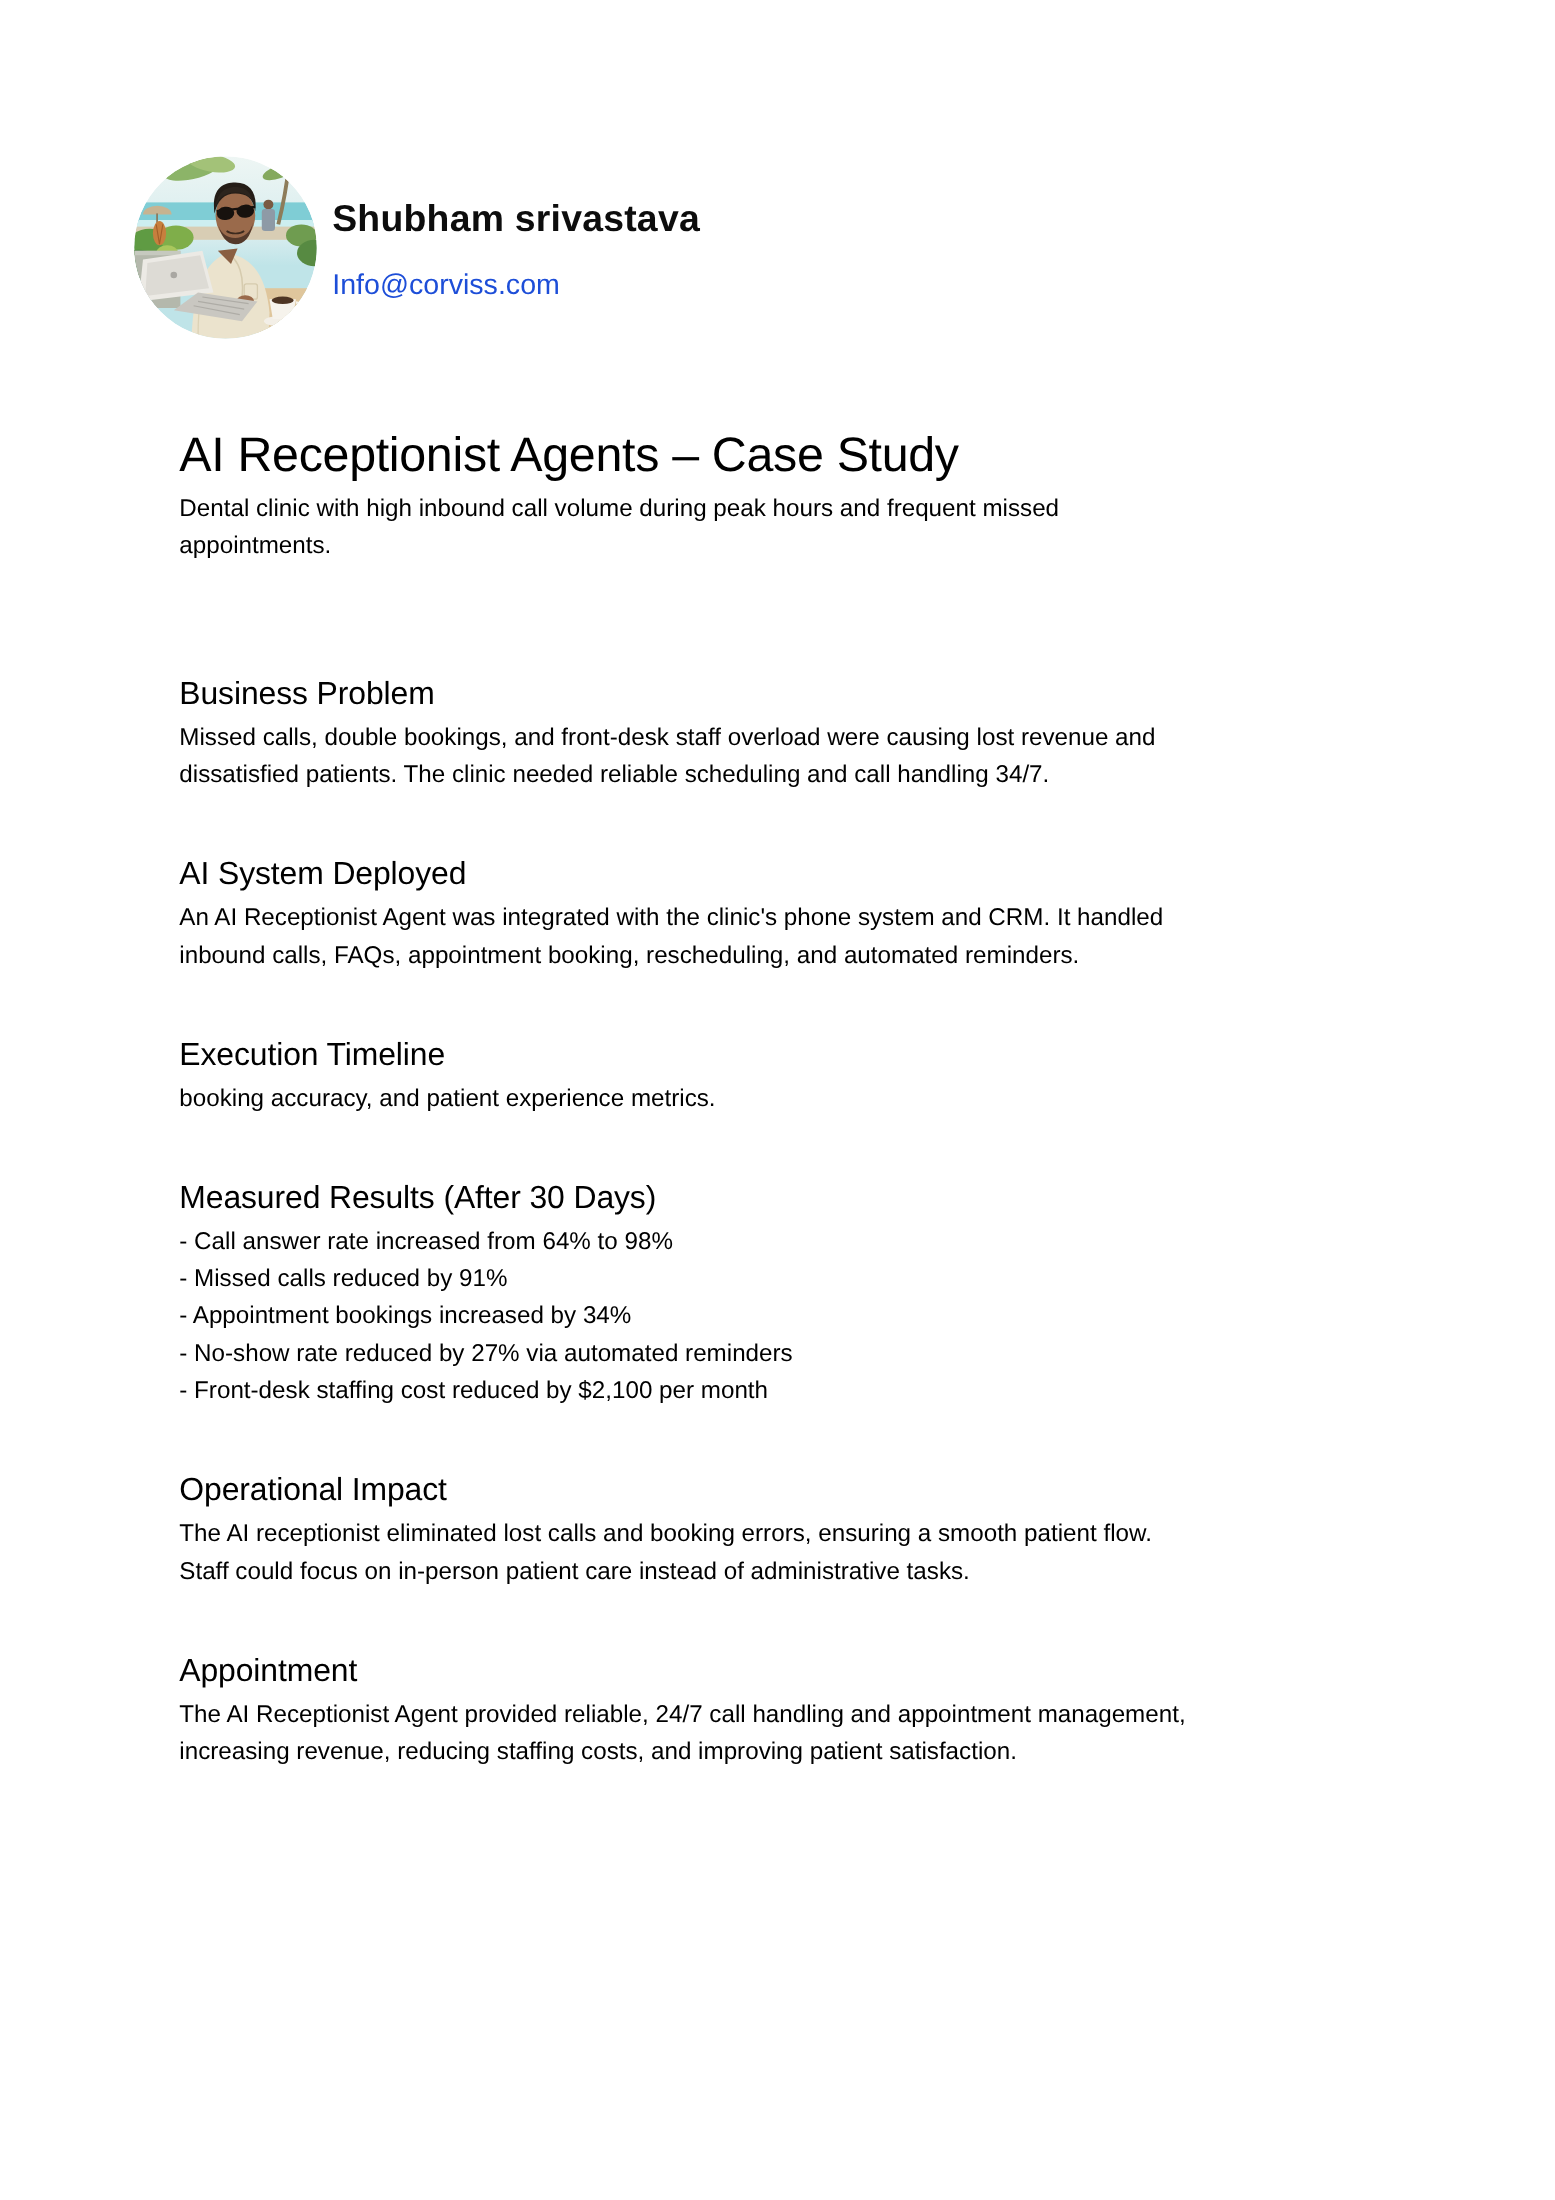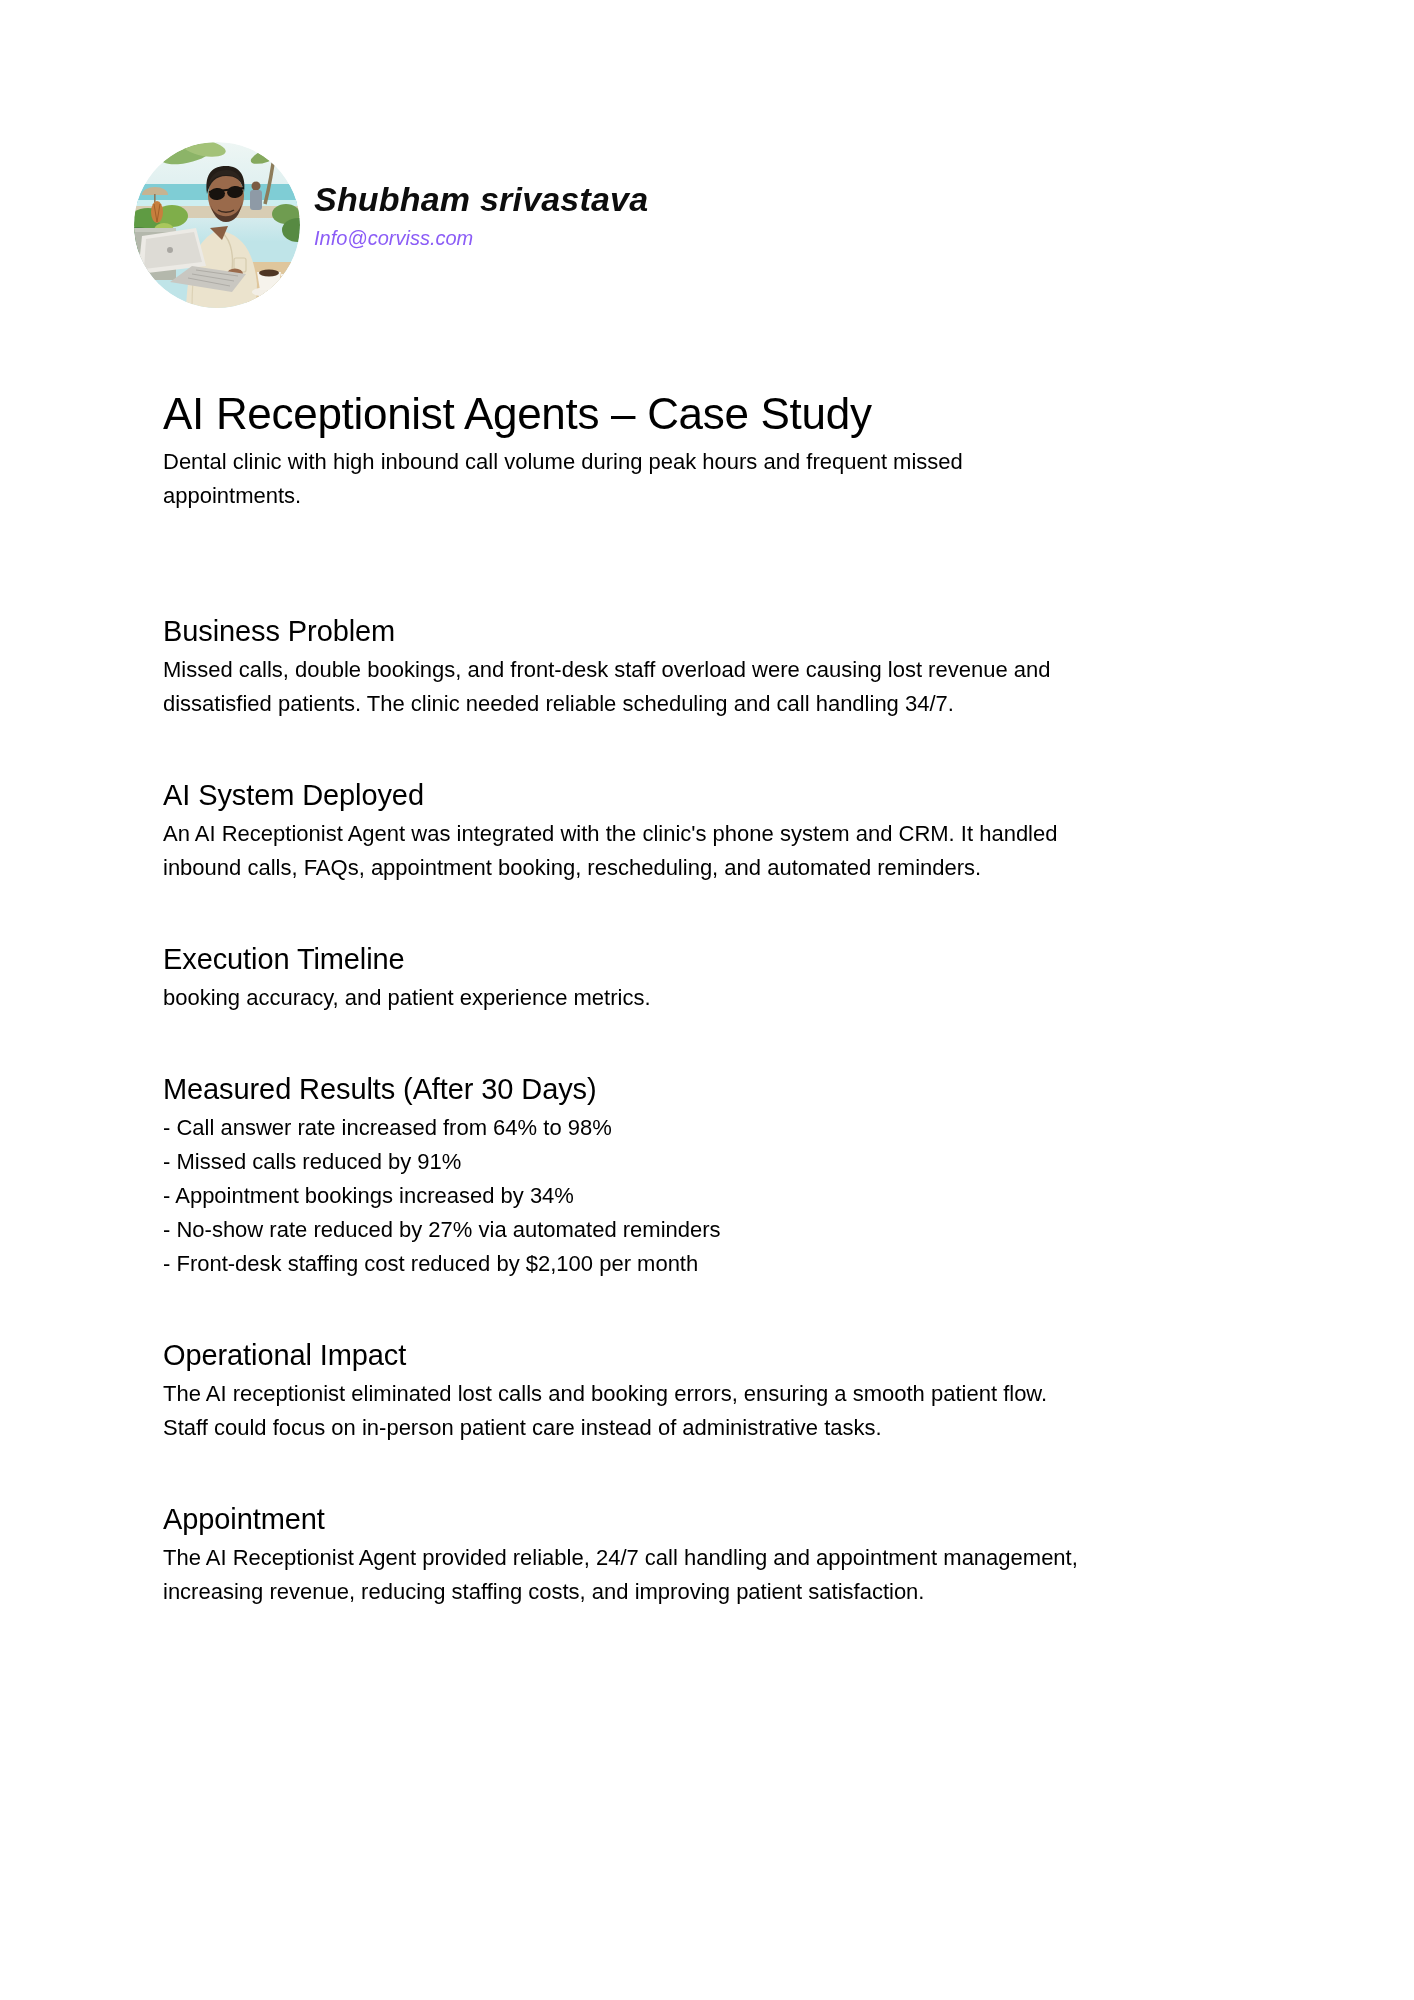--- a/index.html
+++ b/index.html
@@ -9,25 +9,24 @@
     background: #ffffff;
     color: #000000;
     font-family: "Liberation Sans", sans-serif;
     position: relative;
     overflow: hidden;
   }
 
   
   .profile-header {
     position: absolute;
-    left: 134px;
+    left: 122px;
     top: 142px;
     display: flex;
     align-items: flex-start;
-    font-style: italic;
   }
   .avatar {
     width: 166px;
     height: 166px;
     border-radius: 50%;
     overflow: hidden;
     flex: 0 0 auto;
   }
   .avatar svg { display: block; width: 166px; height: 166px; }
   .profile-text {
@@ -36,24 +35,25 @@
     white-space: nowrap;
   }
   .profile-name {
     font-size: 34px;
     font-weight: 700;
     line-height: 42px;
     letter-spacing: 0.2px;
     color: #0d0d0d;
   }
   .profile-email {
-    font-size: 20px;
+    font-size: 26px;
     font-weight: 400;
     line-height: 36px;
-    color: #8b5cf6;
+    color: #1d4ed8;
+    margin-top: 20px;
   }
 
   
   .doc {
     padding: 388px 120px 0 163px;
   }
   .doc-title {
     margin: 0;
     font-size: 44px;
     font-weight: 400;

